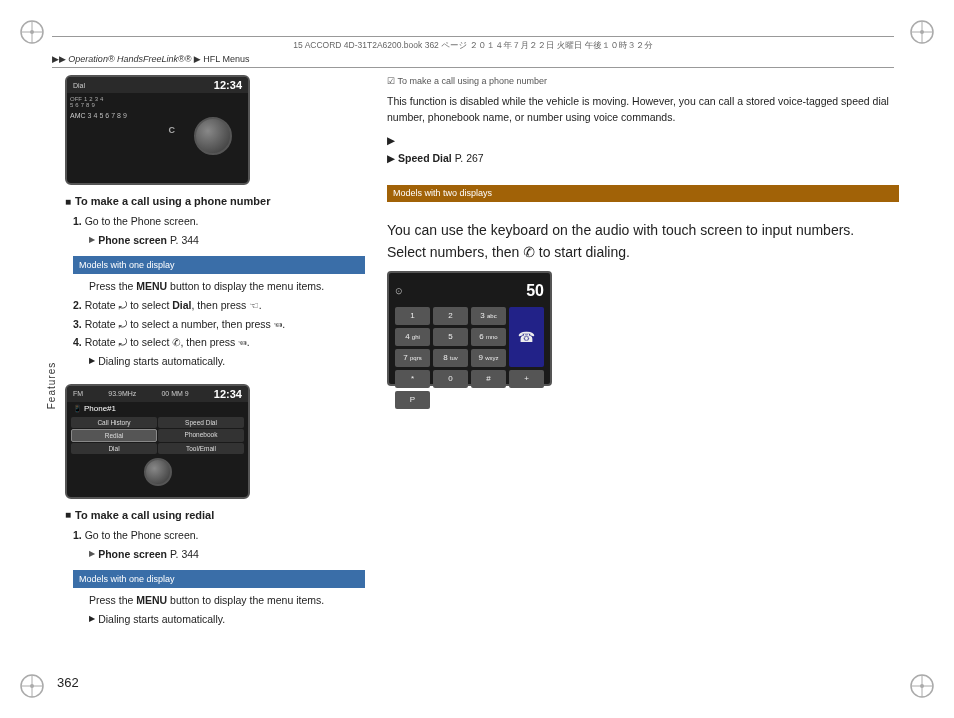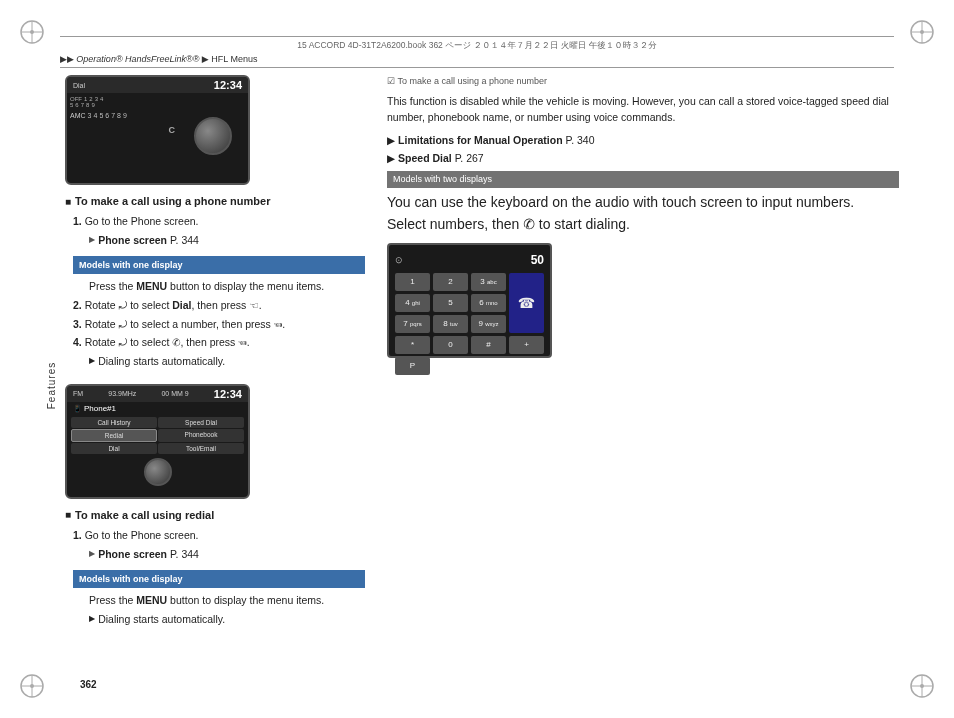--- a/index.html
+++ b/index.html
@@ -24,21 +24,21 @@
 
     .corner-tl { top: 18px; left: 18px; }
     .corner-tr { top: 18px; right: 18px; }
     .corner-bl { bottom: 18px; left: 18px; }
     .corner-br { bottom: 18px; right: 18px; }
 
     
     .header {
       position: absolute;
       top: 36px;
-      left: 60px;
+      left: 52px;
       right: 60px;
       border-top: 1px solid #999;
       border-bottom: 1px solid #999;
       padding: 3px 0;
     }
     .header-file-info {
       font-size: 8.5px;
       color: #666;
       text-align: center;
     }
@@ -47,23 +47,23 @@
       color: #333;
       font-style: italic;
       margin-top: 2px;
     }
     .header-breadcrumb span { font-style: normal; }
 
     
     .page-number {
       position: absolute;
       bottom: 28px;
-      left: 80px;
-      font-size: 10px;
-      font-weight: bold;
+      left: 57px;
+      font-size: 13px;
+      font-weight: normal;
     }
 
     
     .features-label {
       position: absolute;
       left: 28px;
       top: 50%;
       transform: translateY(-50%) rotate(-90deg);
       font-size: 10px;
       color: #333;
@@ -252,21 +252,20 @@
 
     
     .models-box {
       background: #3a6ea8;
       color: #fff;
       font-size: 9px;
       padding: 2px 6px;
       margin: 4px 0;
       display: inline-block;
       width: 100%;
-      font-weight: bold;
     }
 
     .step-indent {
       margin-left: 16px;
       font-size: 10.5px;
       line-height: 1.6;
       margin-bottom: 2px;
     }
 
     .dialing-arrow {
@@ -298,25 +297,25 @@
 
     .right-ref {
       display: flex;
       align-items: center;
       gap: 3px;
       font-size: 10.5px;
       margin-bottom: 2px;
     }
 
     .models-box-blue {
-      background: #737373;
+      background: #a16207;
       color: #fff;
       font-size: 9px;
       padding: 2px 6px;
-      margin: 4px 0;
+      margin: 18px 0;
       display: block;
     }
 
     .models-two-text {
       font-size: 14px;
       line-height: 1.55;
       margin-bottom: 8px;
     }
 
     
@@ -346,21 +345,21 @@
       background: #228;
       font-size: 9px;
     }
     .keypad-top {
       display: flex;
       justify-content: space-between;
       align-items: center;
       margin-bottom: 4px;
     }
     .keypad-num {
-      font-size: 12px;
+      font-size: 16px;
       color: #fff;
       font-weight: bold;
     }
 
     
     .section-divider {
       height: 14px;
     }
   </style>
 </head>
@@ -539,21 +538,20 @@
 
   </div>
 
   <div class="right-col">
 
     <div class="note-box-title">To make a call using a phone number</div>
     <div class="note-text">This function is disabled while the vehicle is moving. However, you can call a stored voice-tagged speed dial number, phonebook name, or number using voice commands.</div>
 
     <div class="right-ref">
       <span>▶</span>
-      <span><strong>Limitations for Manual Operation</strong> <span>P. 340</span></span>
     </div>
     <div class="right-ref">
       <span>▶</span>
       <span><strong>Speed Dial</strong> <span>P. 267</span></span>
     </div>
 
     <div class="models-box-blue">Models with two displays</div>
 
     <div class="models-two-text">
       You can use the keyboard on the audio with touch screen to input numbers.<br>

